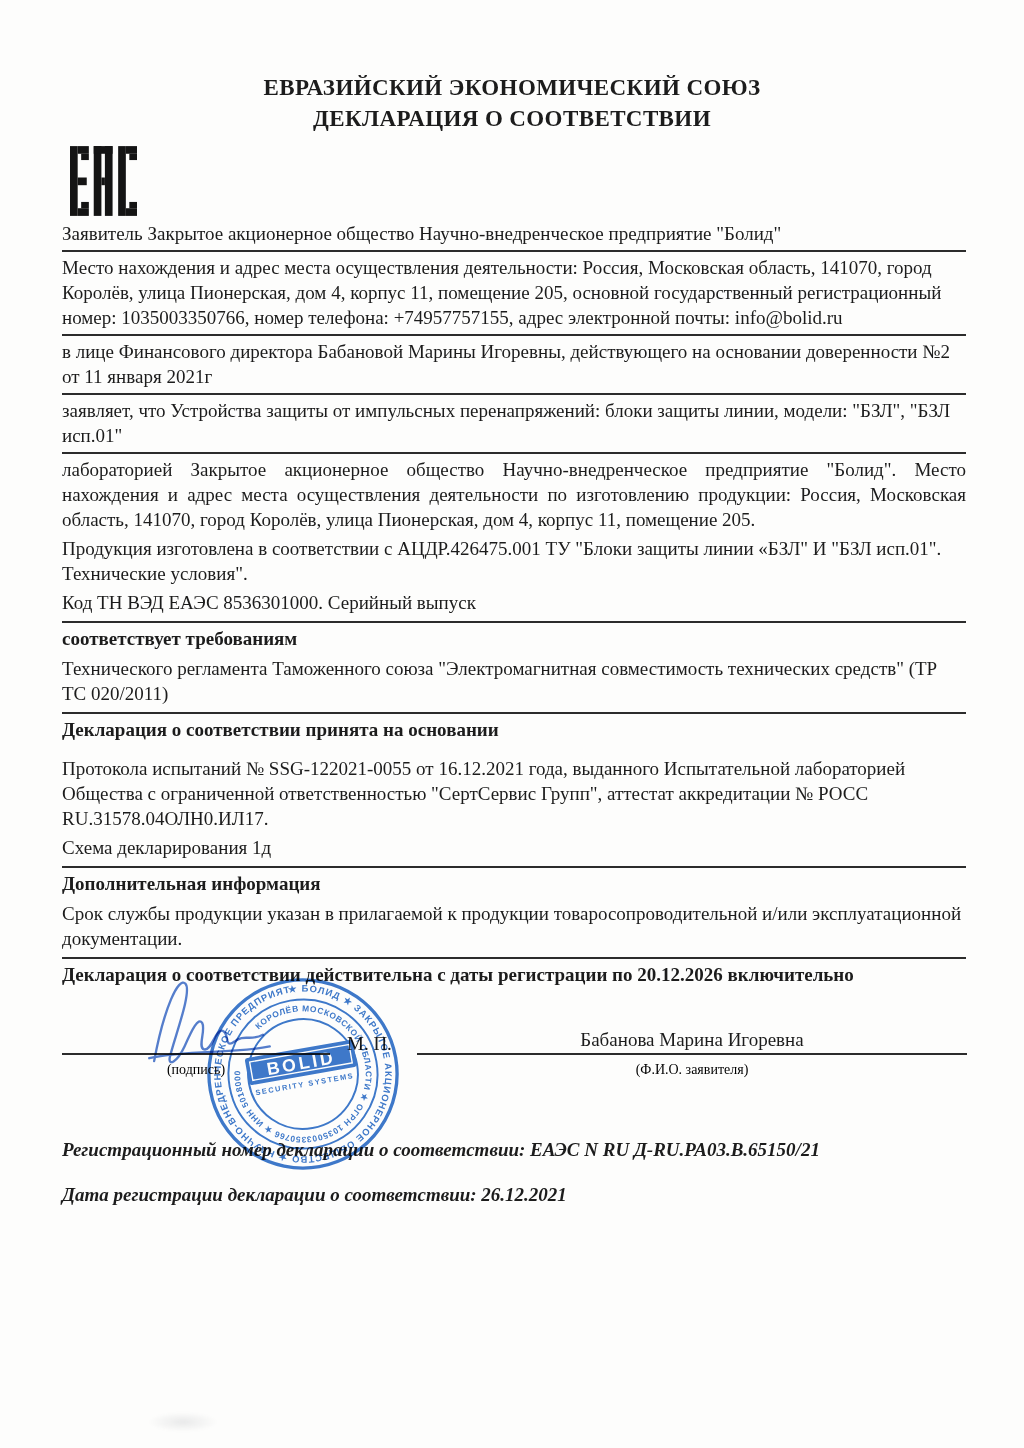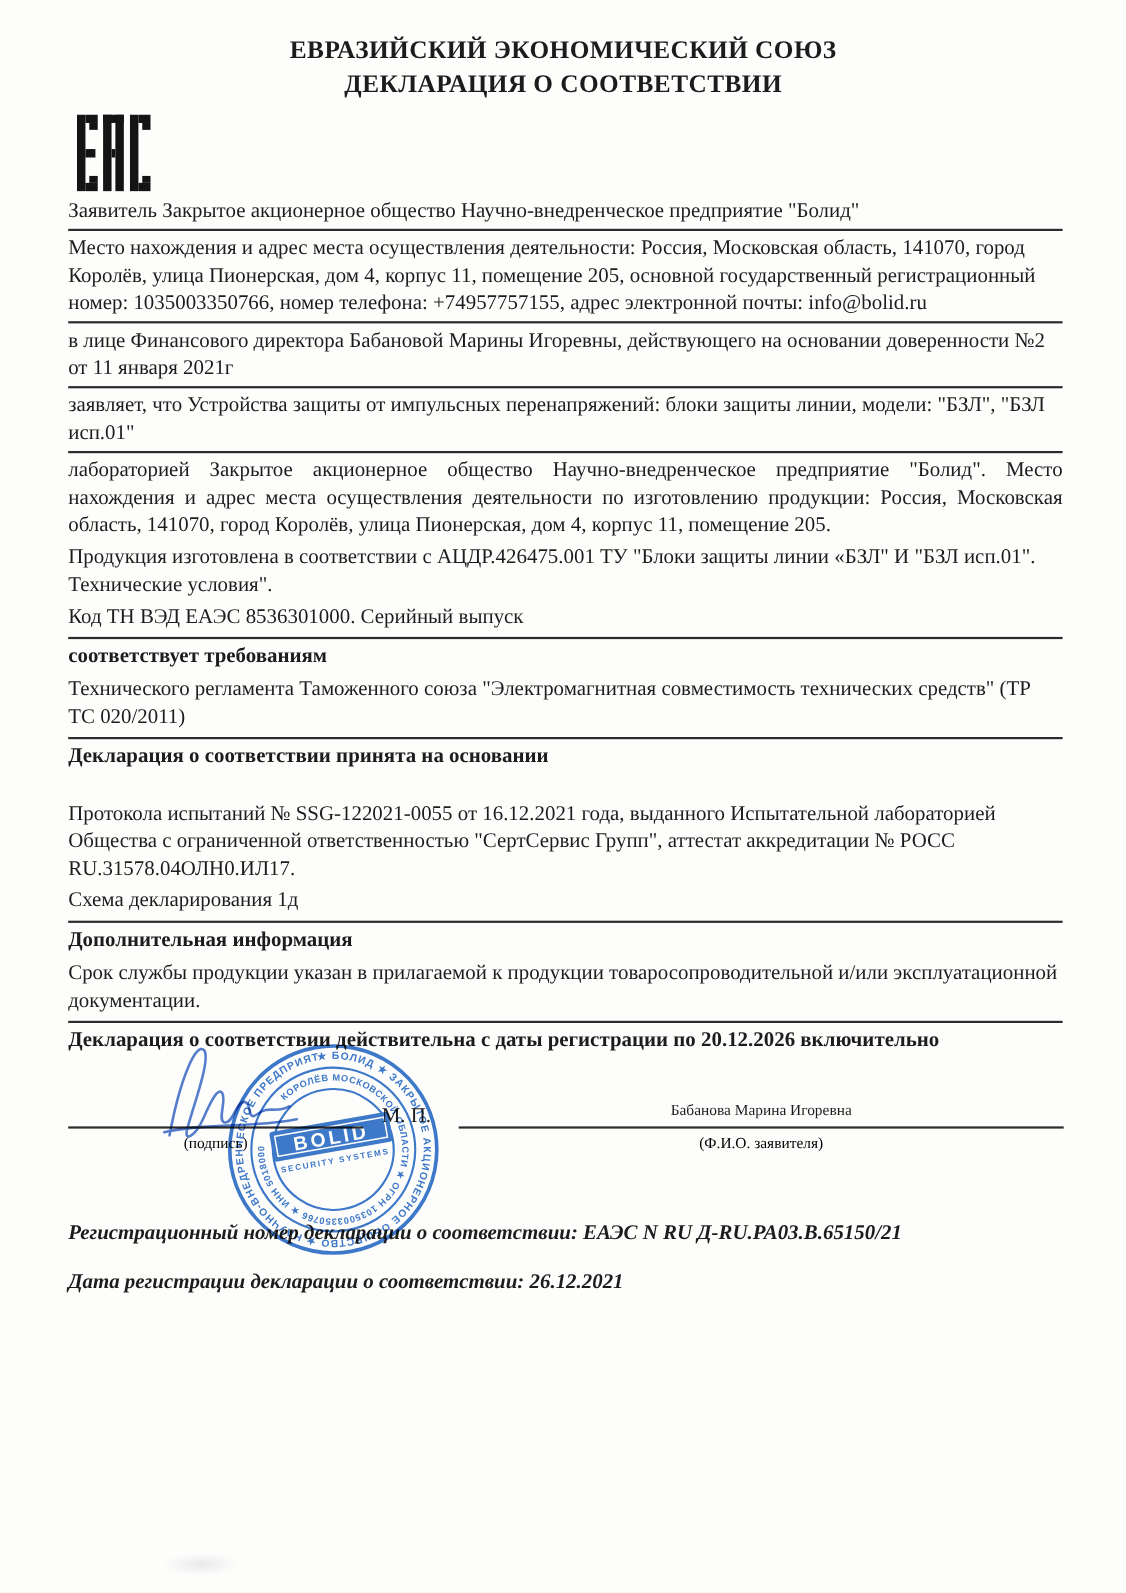--- a/index.html
+++ b/index.html
@@ -5,40 +5,40 @@
   html,body{margin:0;padding:0;background:#e8e8e8;}
   .page{
     position:relative;
     width:1024px;height:1448px;
     margin:0 auto;
     background:#fdfdfc;
     font-family:"Liberation Serif","DejaVu Serif",serif;
     color:#1c1c1c;
     overflow:hidden;
   }
-  .titles{padding-top:30px;text-align:center;}
+  .titles{padding-top:72px;text-align:center;}
   .title{font-size:23px;font-weight:bold;line-height:31px;letter-spacing:0.4px;}
   .eac{margin:12px 0 2px 70px;width:67px;height:70px;}
   .content{padding:0 58px 0 62px;font-size:19px;line-height:25px;}
   .row{margin:0;padding:3px 0 4px 0;}
   .sep{border-bottom:2px solid #2c2c2c;}
   div.sep{padding-bottom:2px;}
   .bold{font-weight:bold;}
   .just{text-align:justify;}
-  .mt{margin-top:20px;}
+  .mt{margin-top:7px;}
   .lead{font-weight:normal;}
   .sig-area{position:relative;height:140px;overflow:visible;}
   .sig-line{position:absolute;border-top:2px solid #2c2c2c;height:0;}
   .sig-line.left{left:0;top:62px;width:268px;}
   .sig-line.right{left:355px;top:62px;width:550px;}
   .cap{position:absolute;font-size:14px;color:#000000;text-align:center;}
   .cap.podpis{left:0;top:66px;width:268px;}
   .cap.fio{left:355px;top:66px;width:550px;}
   .mp{position:absolute;left:285px;top:40px;font-size:19px;}
-  .name{position:absolute;left:355px;top:36px;width:550px;text-align:center;font-size:14px;}
+  .name{position:absolute;left:355px;top:36px;width:550px;text-align:center;font-size:19px;}
   .stamp-svg{position:absolute;left:143px;top:-15px;width:196px;height:196px;
     mix-blend-mode:multiply;opacity:0.93;transform:rotate(-10deg);z-index:3;}
   .sign-svg{position:absolute;left:84px;top:-20px;width:128px;height:98px;
     mix-blend-mode:multiply;z-index:4;}
   .reg{font-weight:bold;margin:0;padding:6px 0;font-style:italic;}
   .reg + .reg{margin-top:8px;}
   .smudge{position:absolute;left:148px;top:1412px;width:70px;height:20px;border-radius:50%;
     background:radial-gradient(ellipse at center, rgba(110,115,125,0.14), rgba(110,115,125,0) 70%);
     filter:blur(1px);}
 </style>

